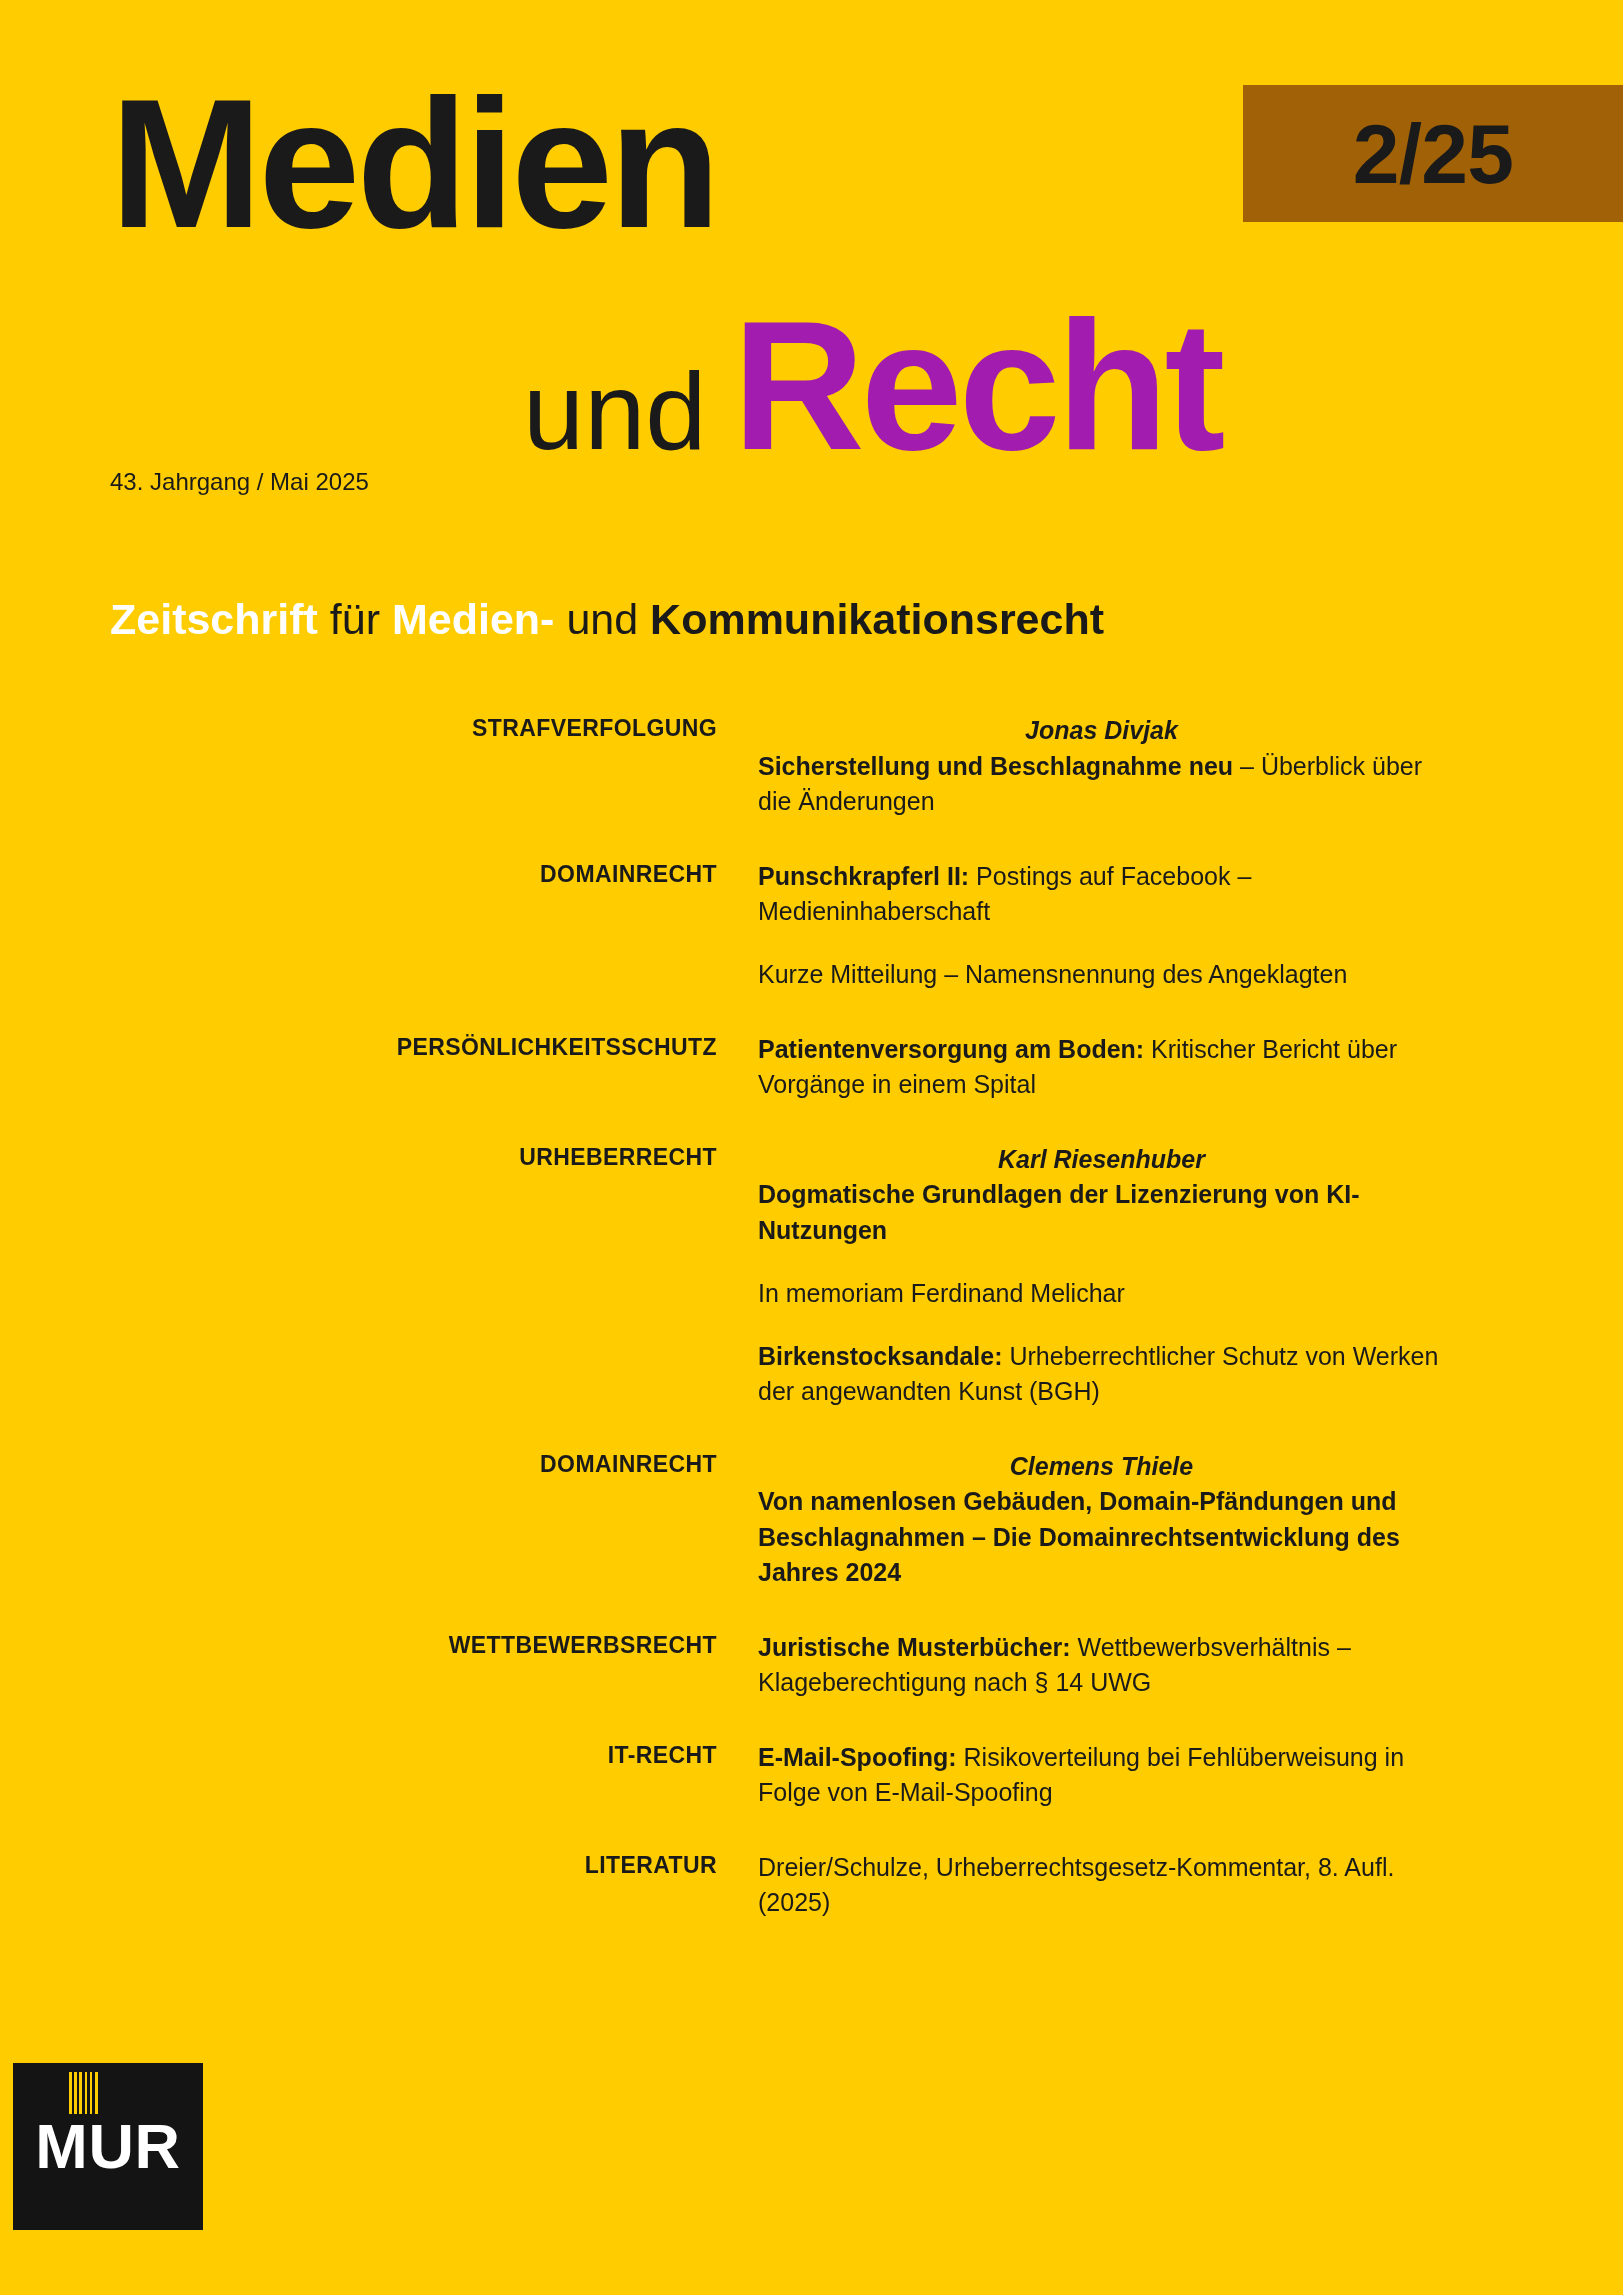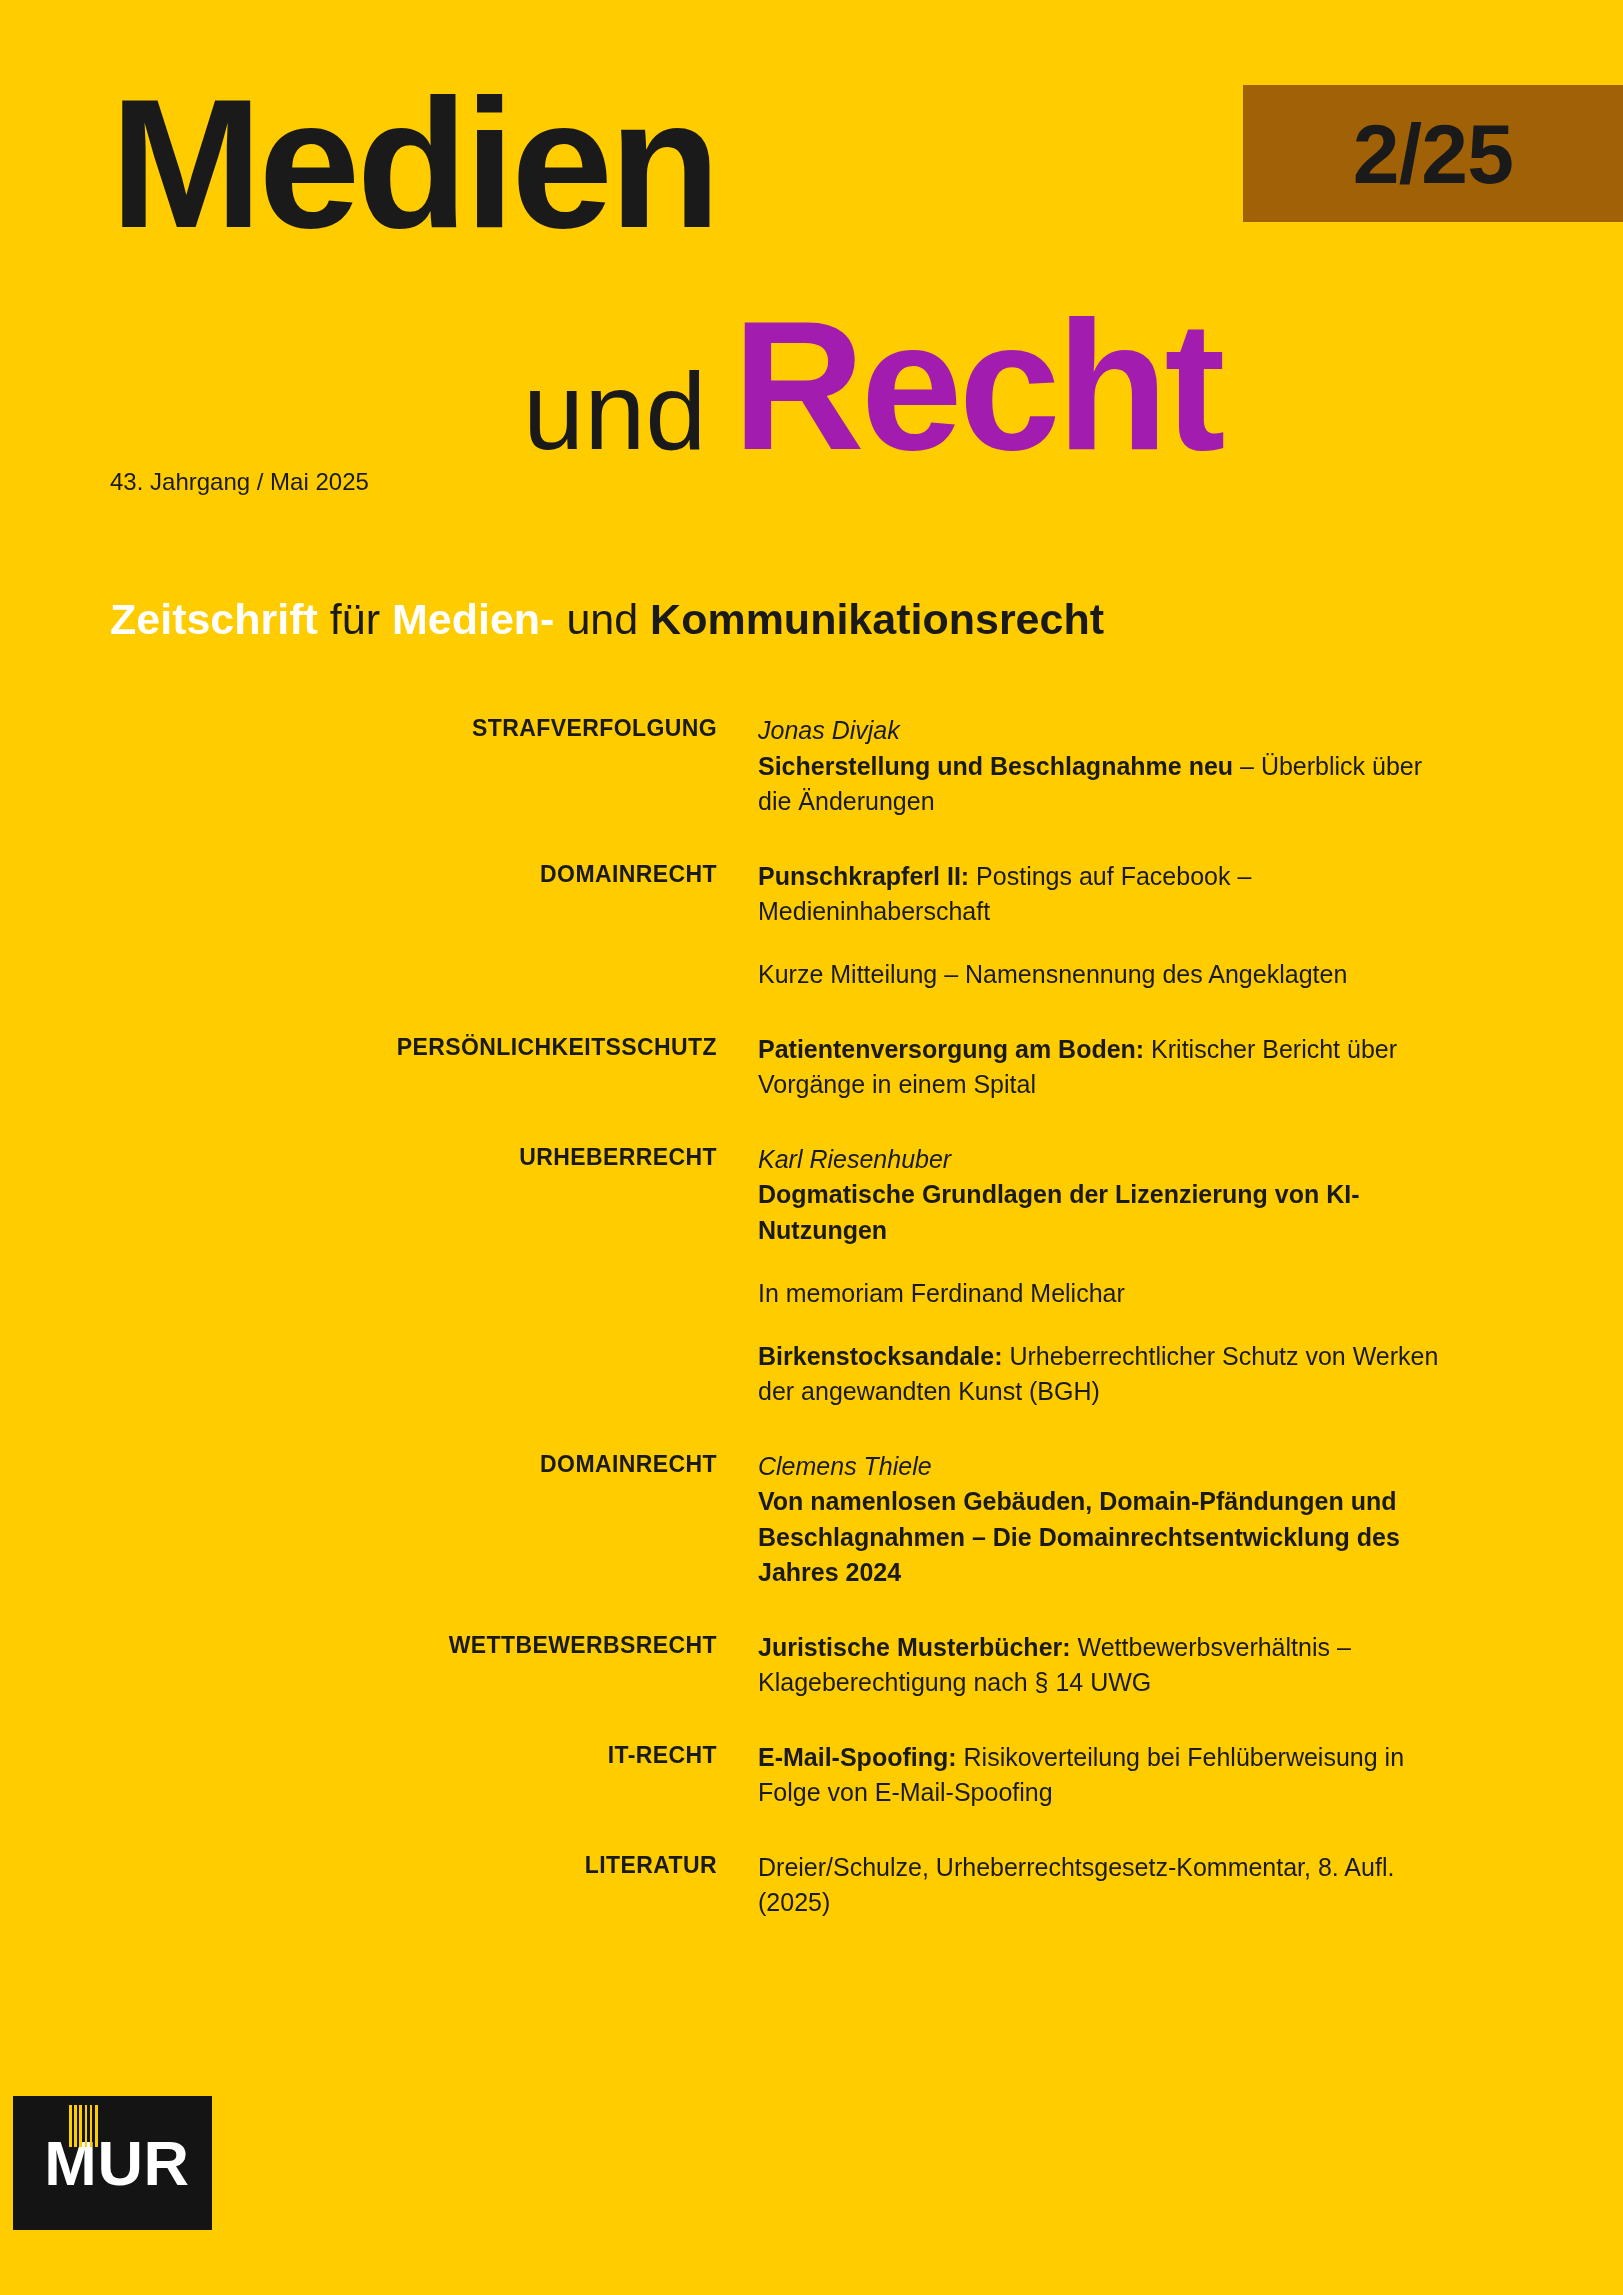--- a/index.html
+++ b/index.html
@@ -126,40 +126,40 @@
   }
   .entry-body {
     margin-left: 41px;
     width: 687px;
     font-size: 25px;
     line-height: 1.42;
     color: #1a1a1a;
   }
   .author {
     font-style: italic;
-    font-weight: 400;
+    font-weight: 700;
     display: block;
+    text-align: center;
   }
   .b { font-weight: bold; }
   .n { font-weight: 400; }
   .sub-item { margin-top: 27.5px; }
   .gap-md { height: 39px; }
 
   
   .logo {
     position: absolute;
     left: 13px;
     bottom: 65px;
     width: 190px;
-    height: 134px;
+    height: 167px;
     background: #141414;
     display: flex;
     align-items: center;
     justify-content: center;
-    padding-left: 9px;
   }
   .logo-text {
     font-size: 63px;
     font-weight: bold;
     color: #ffffff;
     letter-spacing: 0.7px;
     line-height: 1;
     position: relative;
   }
   .logo-u-overlay {

